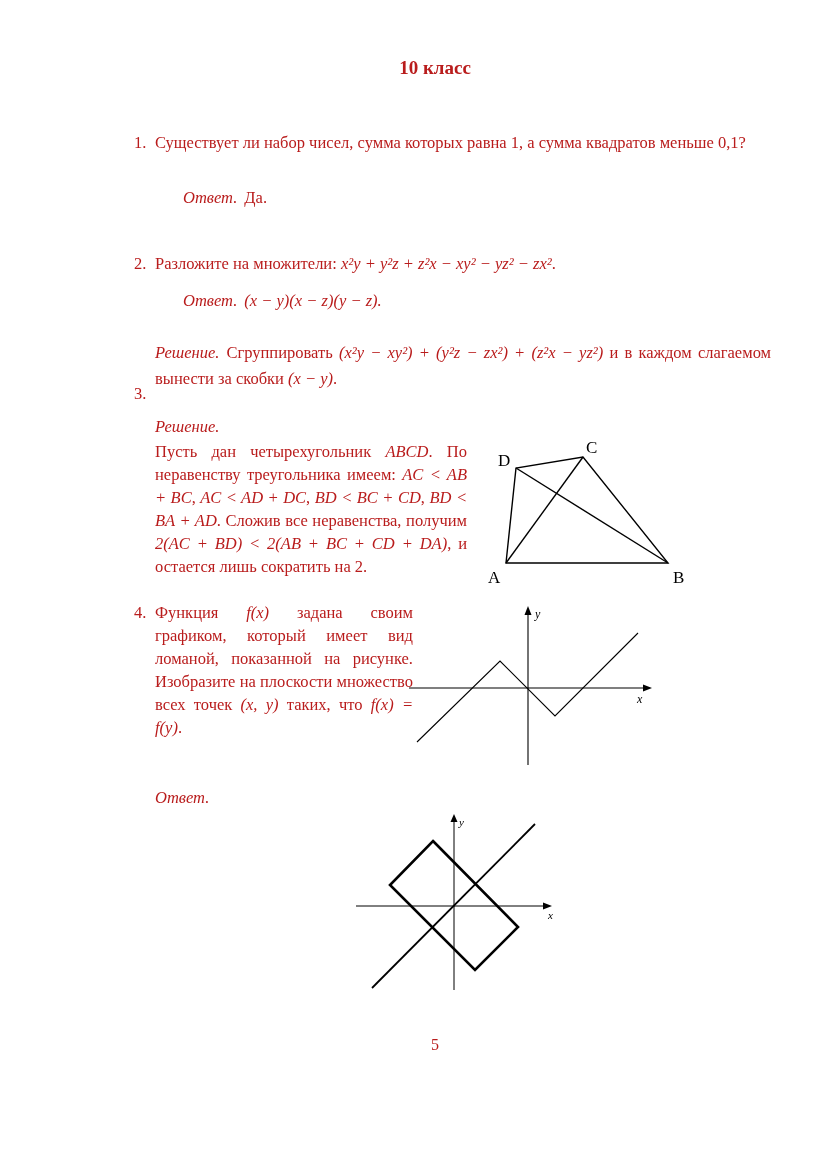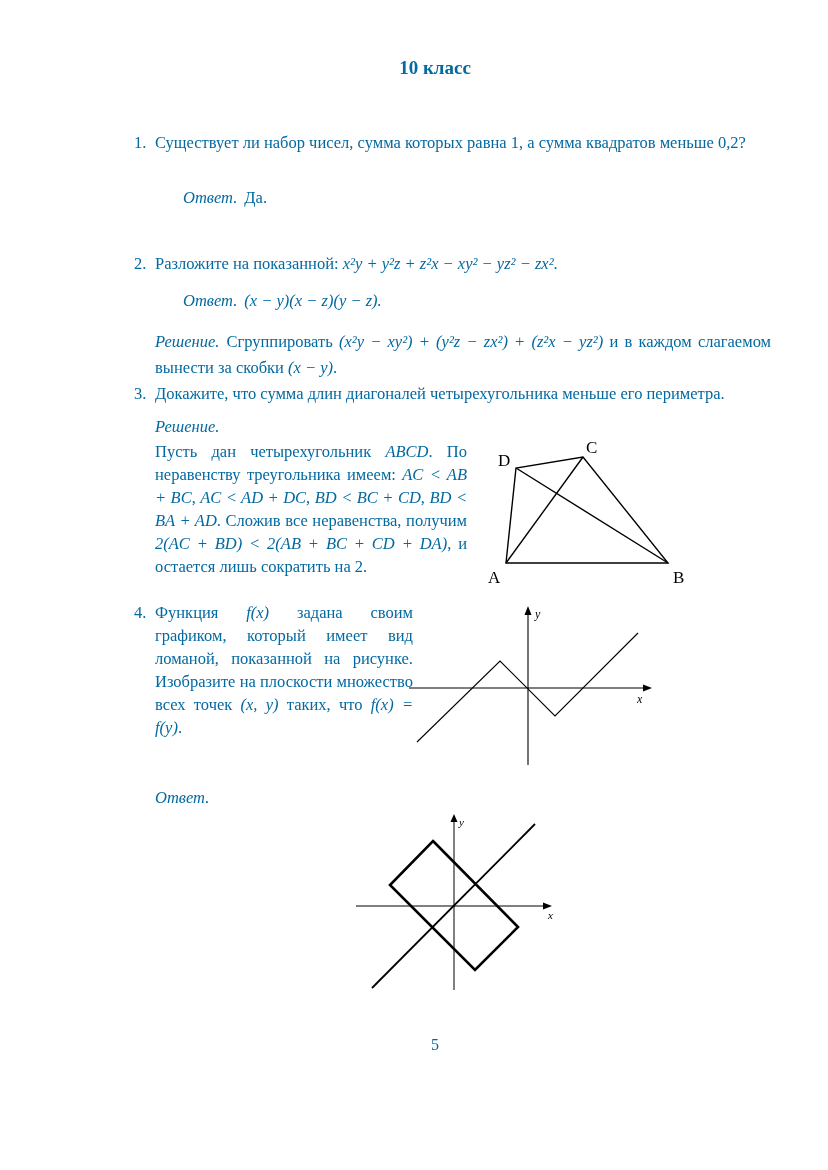--- a/index.html
+++ b/index.html
@@ -2,21 +2,21 @@
 <html><head>
 <meta charset="utf-8">
 <style>
   * { margin: 0; padding: 0; box-sizing: border-box; }
   html, body { background: #888; }
   .page {
     position: relative;
     width: 828px; height: 1170px;
     margin: 0 auto;
     background: #ffffff;
-    color: #0369a1;
+    color: #b91c1c;
     font-family: "Liberation Serif", "DejaVu Serif", serif;
     overflow: hidden;
   }
   .title {
     position: absolute; top: 57px; left: 20px; width: 830px;
     text-align: center; font-size: 19px; font-weight: bold;
   }
   .num {
     position: absolute; left: 134px; width: 20px;
     font-size: 16.5px; line-height: 23px;
@@ -40,40 +40,39 @@
   svg polygon.arrow { fill: #000; stroke: none; }
 </style>
 </head>
 <body>
 
 <div class="page">
 
   <div class="title">10 класс</div>
 
   <div class="num" style="top:131px;">1.</div>
-  <div class="para just" style="top:131px; width:616px;"><span class="run-plain">Существует ли набор чисел, сумма которых равна 1, а сумма квадратов меньше 0,2?</span></div>
+  <div class="para just" style="top:131px; width:616px;"><span class="run-plain">Существует ли набор чисел, сумма которых равна 1, а сумма квадратов меньше 0,1?</span></div>
 
   <div class="para" style="top:186px; width:616px;margin-left:28px;">
     <span class="lead">Ответ.</span><span><span class="run-plain">Да.</span></span>
   </div>
 
 
   <div class="num" style="top:252px;">2.</div>
-  <div class="para" style="top:252px; width:616px;"><span class="run-plain">Разложите на показанной: </span><span class="run-math">x²y + y²z + z²x − xy² − yz² − zx²</span><span class="run-plain">.</span></div>
+  <div class="para" style="top:252px; width:616px;"><span class="run-plain">Разложите на множители: </span><span class="run-math">x²y + y²z + z²x − xy² − yz² − zx²</span><span class="run-plain">.</span></div>
 
   <div class="para" style="top:289px; width:616px;margin-left:28px;">
     <span class="lead">Ответ.</span><span><span class="run-math">(x − y)(x − z)(y − z).</span></span>
   </div>
 
-  <div class="para just" style="top:329px; width:616px; line-height:26px;">
+  <div class="para just" style="top:340px; width:616px; line-height:26px;">
     <span class="lead">Решение.</span><span><span class="run-plain">Сгруппировать </span><span class="run-math">(x²y − xy²) + (y²z − zx²) + (z²x − yz²)</span><span class="run-plain"> и в каждом слагаемом вынести за скобки </span><span class="run-math">(x − y)</span><span class="run-plain">.</span></span>
   </div>
 
   <div class="num" style="top:382px;">3.</div>
-  <div class="para" style="top:382px; width:616px;"><span class="run-plain">Докажите, что сумма длин диагоналей четырехугольника меньше его периметра.</span></div>
 
   <div class="para" style="top:415px;">
     <span class="lead">Решение.</span>
   </div>
 
   <div class="para just" style="top:440px; width:312px;"><span class="run-plain">Пусть дан четырехугольник </span><span class="run-math">ABCD</span><span class="run-plain">. По неравенству треугольника имеем: </span><span class="run-math">AC &lt; AB + BC</span><span class="run-plain">, </span><span class="run-math">AC &lt; AD + DC</span><span class="run-plain">, </span><span class="run-math">BD &lt; BC + CD</span><span class="run-plain">, </span><span class="run-math">BD &lt; BA + AD</span><span class="run-plain">. Сложив все неравенства, получим </span><span class="run-math">2(AC + BD) &lt; 2(AB + BC + CD + DA)</span><span class="run-plain">, и остается лишь сократить на 2.</span></div>
 
   <svg class="fig" style="left:480px; top:435px;" width="220" height="150" viewBox="0 0 220 150">
     <polygon stroke-width="1.4" points="26,128 188,128 103,22 36,33"></polygon>
     <polyline stroke-width="1.4" points="26,128 103,22"></polyline>

